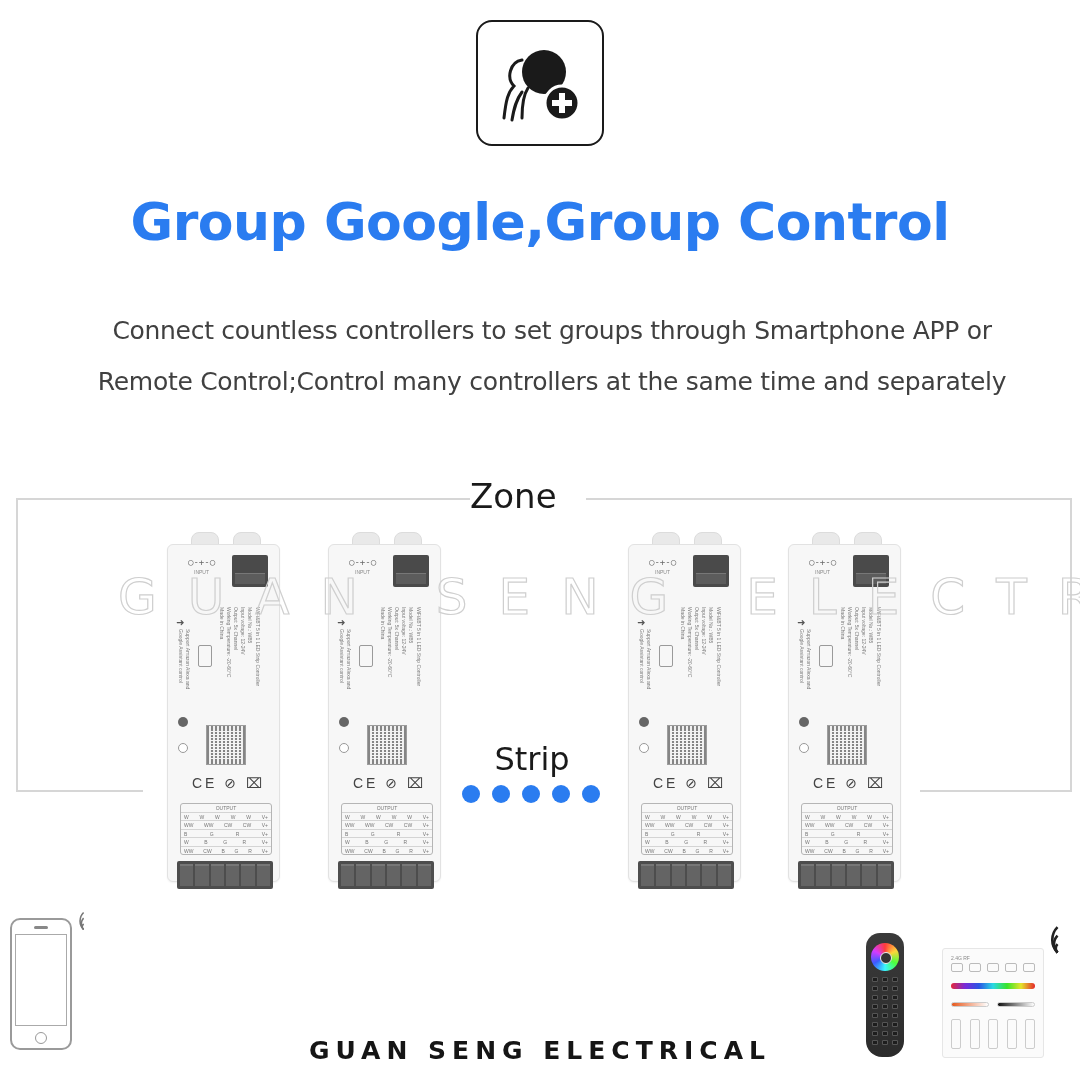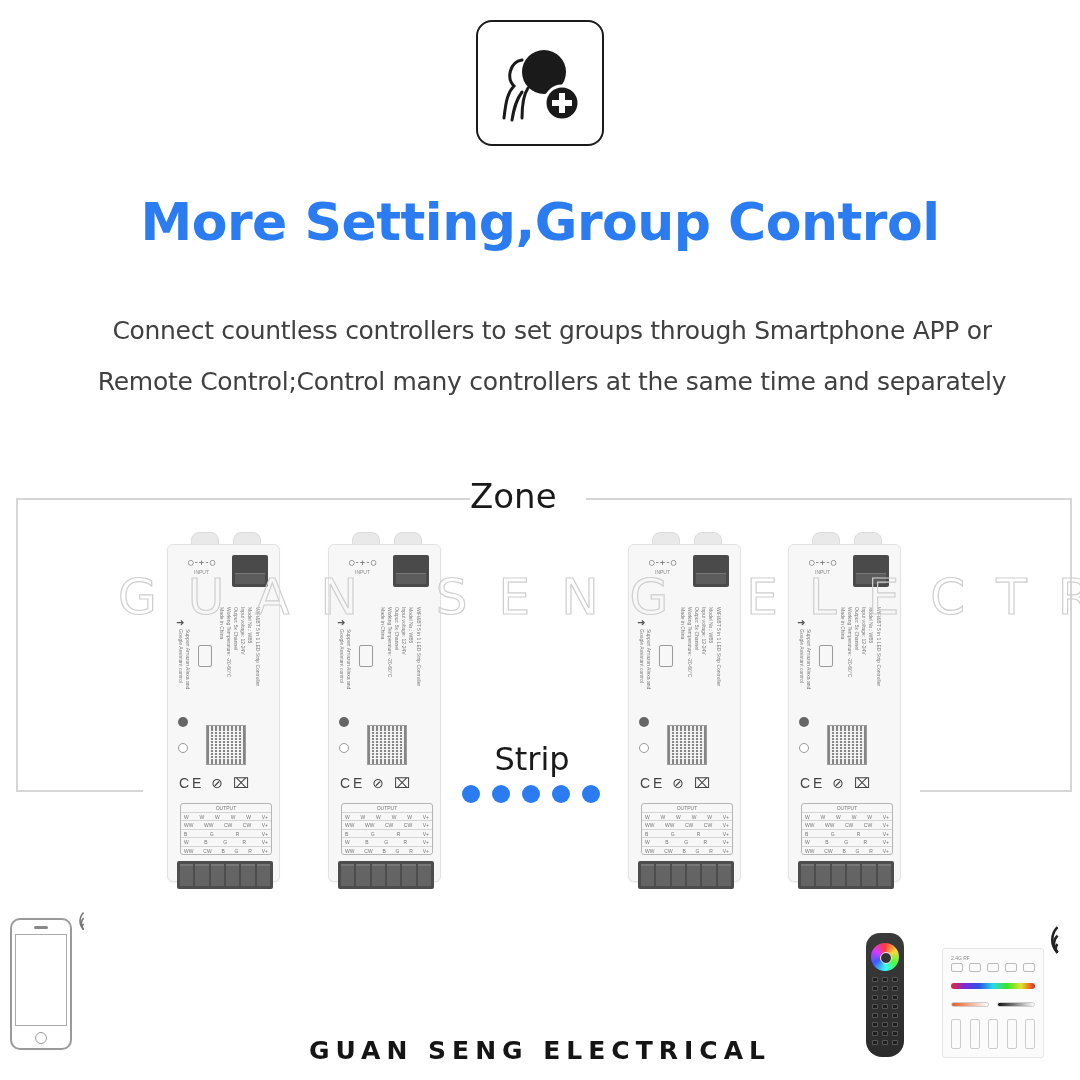--- a/index.html
+++ b/index.html
@@ -40,21 +40,21 @@
   .device .tuya { position:absolute; top:100px; left:30px; width:14px; height:22px; border:1px solid #9a9a9a; border-radius:2px; }
   .device .arrow { position:absolute; top:72px; left:8px; font-size:10px; color:#555; }
   .device .led-dark { position:absolute; top:172px; left:10px; width:10px; height:10px; border-radius:50%; background:#666; }
   .device .led-light { position:absolute; top:198px; left:10px; width:10px; height:10px; border-radius:50%; border:1px solid #999; background:#fff; }
   .device .qr { position:absolute; top:180px; left:38px; width:40px; height:40px;
       background:
         repeating-linear-gradient(90deg, #555 0 2px, #eee 2px 4px),
         #ddd;
       opacity:0.7; border:1px solid #777; }
   .device .qr::before { content:""; position:absolute; inset:3px; background:repeating-linear-gradient(0deg, transparent 0 2px, #f5f5f5 2px 3px); }
-  .device .cert { position:absolute; top:230px; left:11px; font-size:14px; color:#444; letter-spacing:3px; white-space:nowrap; }
+  .device .cert { position:absolute; top:230px; left:24px; font-size:14px; color:#444; letter-spacing:3px; white-space:nowrap; }
   .device .outtable { position:absolute; top:258px; left:12px; width:92px; height:52px; border:1px solid #b5b5b5; border-radius:3px; font-size:5px; color:#777; }
   .device .outtable .row { display:flex; justify-content:space-between; padding:0 3px; height:8.5px; line-height:8.5px; border-bottom:1px solid #d4d4d4; }
   .device .outtable .row.head { justify-content:center; }
   .device .outtable .row:last-child { border-bottom:none; }
   .device .term-bottom { position:absolute; top:316px; left:9px; width:96px; height:28px; background:#4d4d4d; border-radius:2px; display:flex; gap:2px; padding:3px; }
   .device .term-bottom span { flex:1; background:#646464; border-top:2px solid #777; }
 
   
   .more-label { left:472px; top:740px; width:120px; text-align:center; font-family:"DejaVu Sans", sans-serif; font-size:32px; color:#1a1a1a; }
   .dots { left:462px; top:785px; display:flex; gap:12px; }
@@ -96,21 +96,21 @@
     <path d="M44 38 C32 40 28 56 36 64 C30 70 28 78 26 96" stroke="#1a1a1a" stroke-width="3" fill="none" stroke-linecap="round"></path>
     <path d="M44 70 C38 78 36 86 34 98" stroke="#1a1a1a" stroke-width="3" fill="none" stroke-linecap="round"></path>
     <circle cx="66" cy="50" r="22" fill="#1a1a1a"></circle>
     <path d="M50 66 C46 72 44 82 44 96" stroke="#1a1a1a" stroke-width="3" fill="none" stroke-linecap="round"></path>
     <circle cx="84" cy="81" r="17" fill="#1a1a1a" stroke="#fff" stroke-width="3"></circle>
     <rect x="81" y="71" width="6" height="20" fill="#fff"></rect>
     <rect x="74" y="78" width="20" height="6" fill="#fff"></rect>
   </svg>
 </div>
 
-<div class="abs title">More Setting,Group Control</div>
+<div class="abs title">Group Google,Group Control</div>
 
 <div class="abs desc l1">Connect countless controllers to set groups through Smartphone APP or</div>
 <div class="abs desc l2">Remote Control;Control many controllers at the same time and separately</div>
 
 <div class="abs zone-line" style="left:16px; top:498px; width:454px; height:2px;"></div>
 <div class="abs zone-line" style="left:586px; top:498px; width:486px; height:2px;"></div>
 <div class="abs zone-line" style="left:16px; top:498px; width:2px; height:294px;"></div>
 <div class="abs zone-line" style="left:1070px; top:498px; width:2px; height:294px;"></div>
 <div class="abs zone-line" style="left:16px; top:790px; width:127px; height:2px;"></div>
 <div class="abs zone-line" style="left:920px; top:790px; width:152px; height:2px;"></div>

